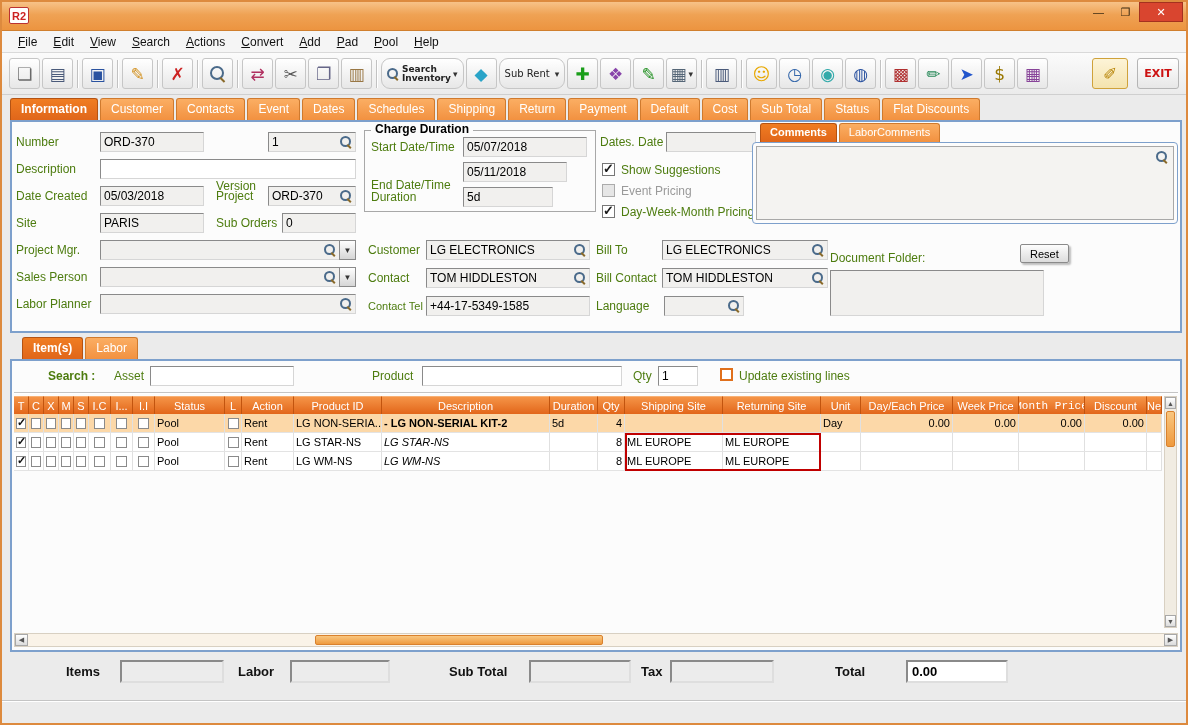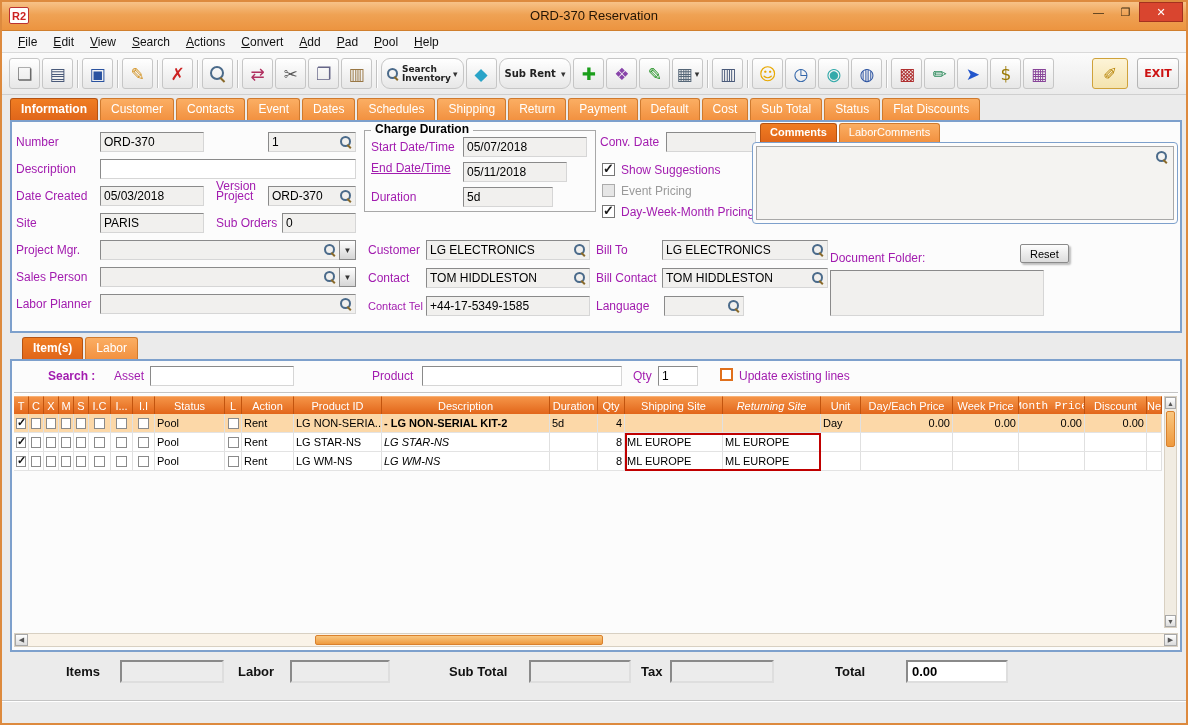--- a/index.html
+++ b/index.html
@@ -50,21 +50,21 @@
   .tbtn {
     width:31px; height:31px; margin:0 1px; border:1px solid #c6c6c6; border-radius:3px;
     background:linear-gradient(#ffffff,#e7e7e7);
     display:flex; align-items:center; justify-content:center; font-size:17px;
     font-family:"DejaVu Sans", sans-serif;
   }
   .tbtn.wide { width:auto; padding:0 5px; gap:3px;border-radius:9px; }
   .tsep { width:1px; height:28px; background:#c2c2c2; box-shadow:1px 0 0 #fff; margin:0 3px; }
   .tspacer { flex:1; }
   .tb2line { font-size:9px; line-height:9px; width:46px; color:#222; text-align:left; font-weight:bold; }
-  .tb1line { font-size:10px; color:#222; font-weight:bold; }
+  .tb1line { font-size:10px; color:#222; font-weight:normal; }
   .dd { font-size:9px; color:#333; margin-left:2px; }
   .tbtn.wand { border:1px solid #cfa23a; background:linear-gradient(#fdf4d7,#f4e3ae); width:36px; }
   .tbtn.exit { border:1px solid #b5b5b5; width:42px; color:#cc1111; font-weight:bold; font-size:11px; margin-left:8px; }
 
   
   .mag { position:relative; width:12px; height:12px; display:inline-block; flex:0 0 auto; }
   .mag::before {
     content:""; position:absolute; left:0; top:0; width:7px; height:7px;
     border:2px solid #4a6a8a; border-radius:50%;
   }
@@ -86,21 +86,21 @@
   }
   .tab.sel {
     background:linear-gradient(#f07d22,#e0661a);
     border-color:#b45313; font-weight:bold;
   }
   .tab.small { font-size:11px; height:19px; padding:2px 9px; }
 
   
   .panel { position:absolute; background:#fcfcfc; border:2px solid #7da0cc; }
 
-  .lbl { position:absolute; font-size:12px; line-height:20px; color:#a21caf; white-space:nowrap; }
+  .lbl { position:absolute; font-size:12px; line-height:20px; color:#4d7c0f; white-space:nowrap; }
   .lbl.b { font-weight:bold; }
   .lbl.dis { color:#9a9a9a; }
   .field {
     position:absolute; height:20px; display:flex; align-items:center;
     background:#f1f0ee; border:1px solid; border-color:#8a8a8a #d6d6d6 #d6d6d6 #8a8a8a;
     font-size:12px; padding:0 3px; overflow:hidden;
   }
   .field.white { background:#fff; }
   .field .val { flex:1; white-space:nowrap; overflow:hidden; }
   .dropbtn {
@@ -170,21 +170,20 @@
   .groove { position:absolute; left:0; right:0; height:2px;
     border-top:1px solid #c4c4c4; border-bottom:1px solid #ffffff; }
 </style>
 </head>
 <body>
 
 <div class="window">
 
   <div class="titlebar">
     <div class="app-logo">R2</div>
-    <div class="title-text">ORD-370 Reservation</div>
     <div class="winbtns">
       <div class="winbtn">—</div>
       <div class="winbtn">❐</div>
       <div class="winbtn close">✕</div>
     </div>
   </div>
 
   <div class="menubar" id="menu">
       <span class="menu-item"><u>F</u>ile</span>
       <span class="menu-item"><u>E</u>dit</span>
@@ -378,31 +377,31 @@
         <span class="val"></span>
         <span class="mag"></span>
       </div>
 
     <div class="groupbox" style="left:352px; top:8px; width:232px; height:82px;">
       <span class="gtitle">Charge Duration</span>
       <span class="lbl" style="left:6px; top:6px;">Start Date/Time</span>
       <div class="field" style="left:98px; top:6px; width:124px;">
           <span class="val">05/07/2018</span>
         </div>
-      <span class="lbl" style="left:6px; top:27px;text-decoration:underline;">End Date/Time</span>
+      <span class="lbl" style="left:6px; top:44px;">End Date/Time</span>
       <div class="field" style="left:98px; top:31px; width:104px;">
           <span class="val">05/11/2018</span>
         </div>
       <span class="lbl" style="left:6px; top:56px;">Duration</span>
       <div class="field" style="left:98px; top:56px; width:90px;">
           <span class="val">5d</span>
         </div>
     </div>
 
-    <span class="lbl" style="left:588px; top:10px;">Conv. Date</span>
+    <span class="lbl" style="left:588px; top:10px;">Dates. Date</span>
     <div class="field" style="left:654px; top:10px; width:90px;">
         <span class="val"></span>
       </div>
 
     <span class="cb checked" style="left:590px; top:41px;"></span>
     <span class="lbl" style="left:609px; top:38px;">Show Suggestions</span>
     <span class="cb dis" style="left:590px; top:62px;"></span>
     <span class="lbl dis" style="left:609px; top:59px;">Event Pricing</span>
     <span class="cb checked" style="left:590px; top:83px;"></span>
     <span class="lbl" style="left:609px; top:80px;">Day-Week-Month Pricing</span>
@@ -491,21 +490,21 @@
           <div class="gc" style="width: 22px;">I...</div>
           <div class="gc" style="width: 22px;">I.I</div>
           <div class="gc" style="width: 70px;">Status</div>
           <div class="gc" style="width: 17px;">L</div>
           <div class="gc" style="width: 52px;">Action</div>
           <div class="gc" style="width: 88px;">Product ID</div>
           <div class="gc" style="width: 168px;">Description</div>
           <div class="gc" style="width: 48px;">Duration</div>
           <div class="gc" style="width: 27px;">Qty</div>
           <div class="gc" style="width: 98px;">Shipping Site</div>
-          <div class="gc" style="width: 98px; font-style: italic;">Returning Site</div>
+          <div class="gc" style="width: 98px;">Returning Site</div>
           <div class="gc" style="width: 40px;">Unit</div>
           <div class="gc" style="width: 92px;">Day/Each Price</div>
           <div class="gc" style="width: 66px;">Week Price</div>
           <div class="gc" style="width: 66px; font-family: Liberation Mono, monospace;">Month Price</div>
           <div class="gc" style="width: 62px;">Discount</div>
           <div class="gc" style="width: 15px;">Ne</div>
         </div>
       <div id="grid-body">
           <div class="gr sel">
             <div class="gc" style="width: 15px;">

